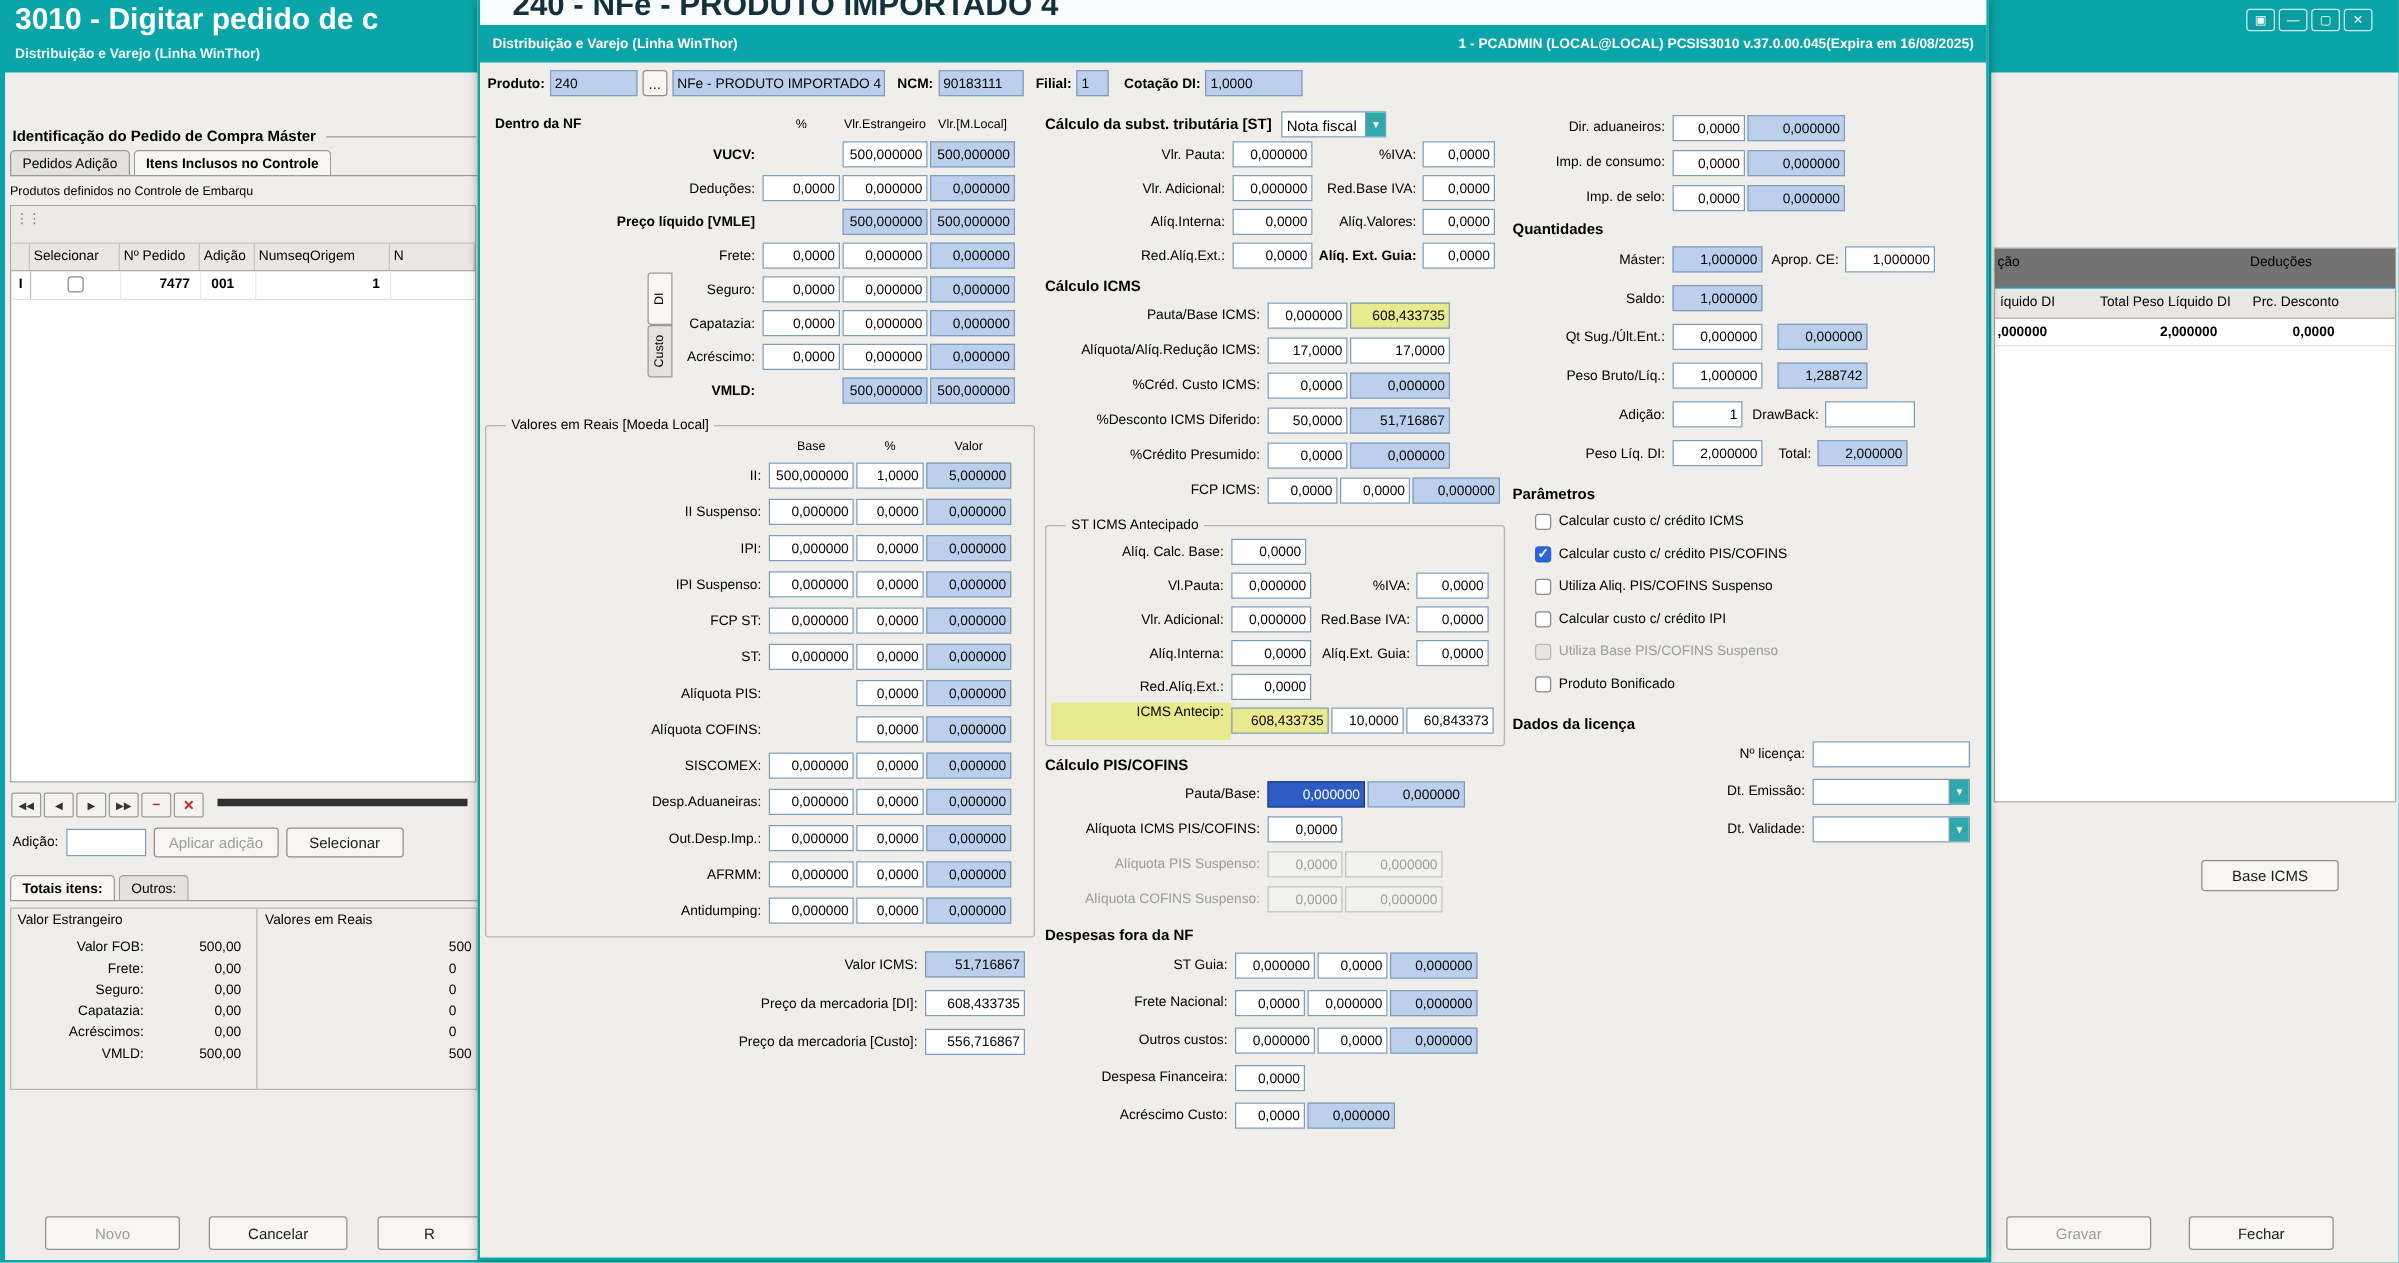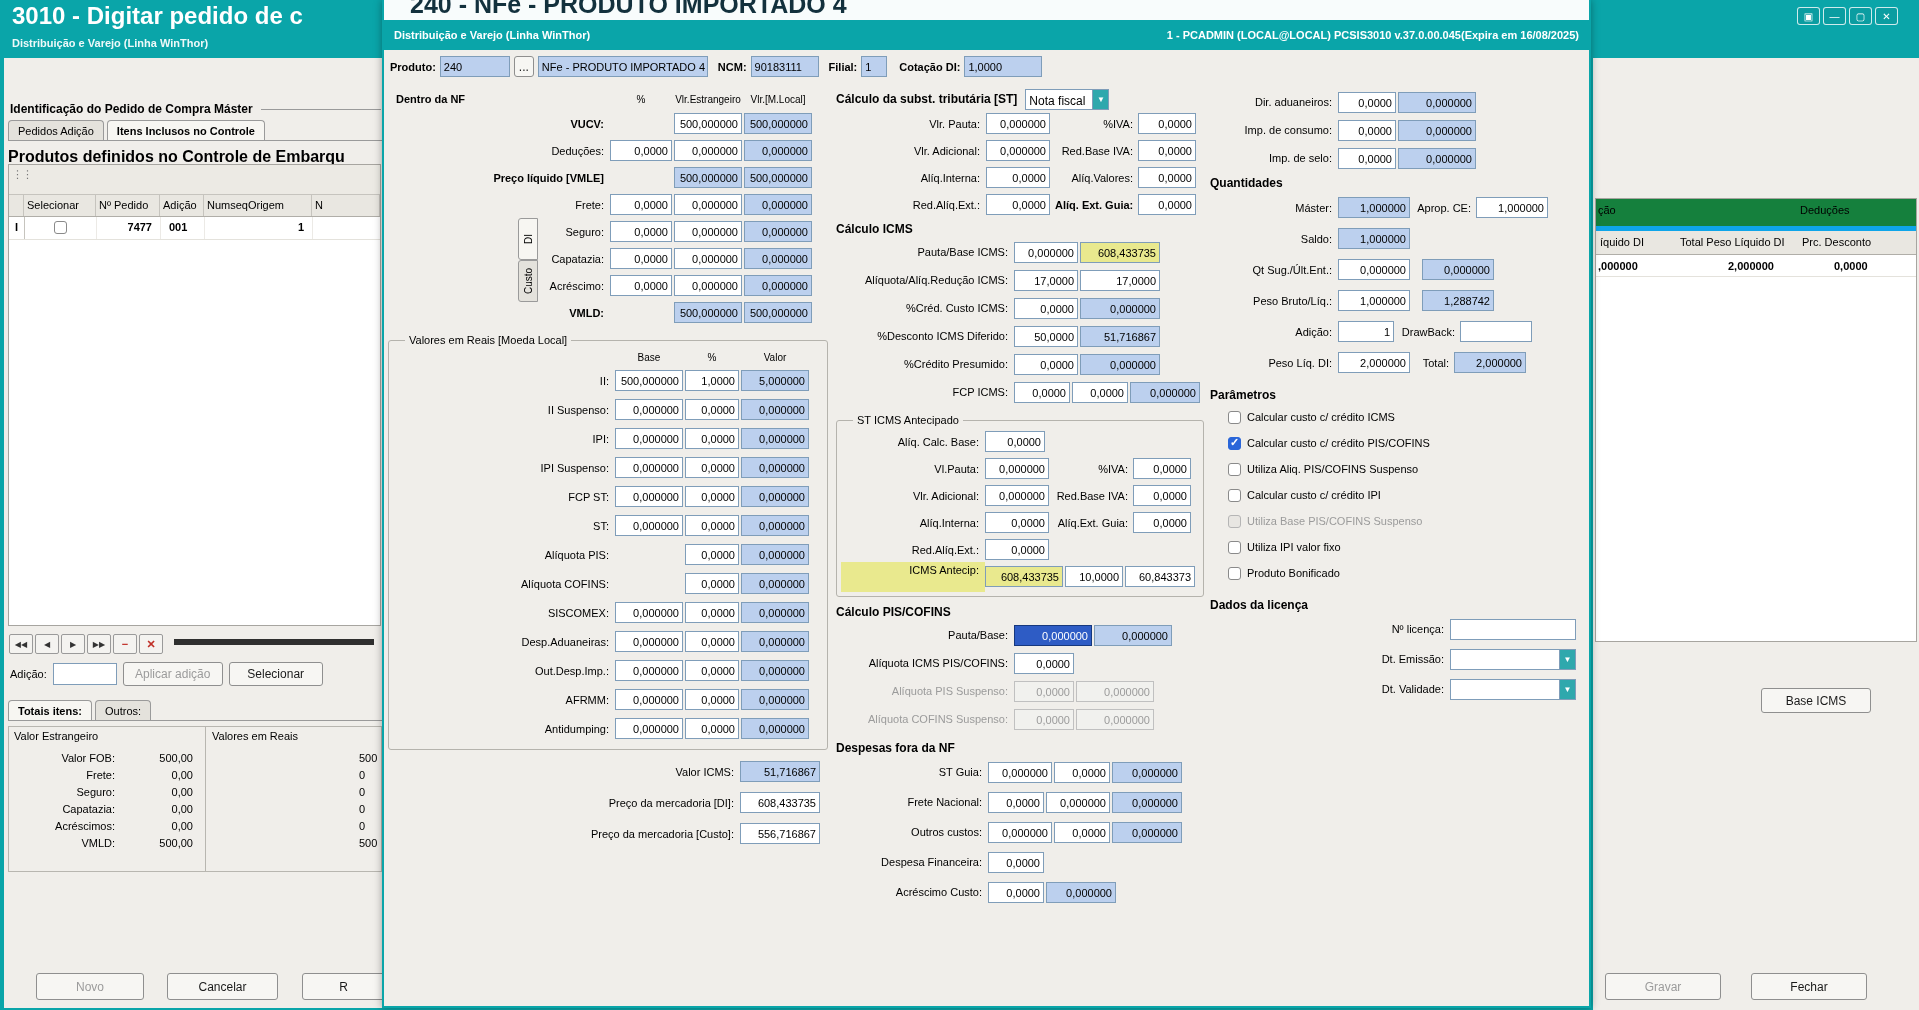--- a/index.html
+++ b/index.html
@@ -13,21 +13,21 @@
   .winctl{position:absolute;top:5px;left:1795px;display:flex;gap:3px}
   .wbtn{width:23px;height:18px;background:#0b9da1;border:1px solid rgba(255,255,255,.8);border-radius:3px;color:#fff;font-size:10px;display:flex;align-items:center;justify-content:center;cursor:default}
   #bw-left{position:absolute;left:2px;top:56px;width:381px;height:950px;background:#f0eeea}
   #bw-right{position:absolute;left:1591px;top:56px;width:326px;height:952px;background:#f0eeea}
 
   .sechdr{position:absolute;display:flex;align-items:center;font-weight:bold;font-size:12px;white-space:nowrap}
   .sechdr .hline{flex:1;height:1px;background:#9a9a9a;margin-left:8px}
   .tabrow{position:absolute;display:flex;border-bottom:1px solid #9a9a9a;align-items:flex-end}
   .tab{padding:4px 9px 3px;border:1px solid #9a9a9a;border-bottom:none;border-radius:4px 4px 0 0;background:#e4e2dc;margin-right:3px;white-space:nowrap}
   .tab.active{background:#f7f6f2;font-weight:bold}
-  .gtitle{position:absolute;font-weight:bold;font-size:16px;white-space:nowrap}
+  .gtitle{position:absolute;font-weight:normal;font-size:10px;white-space:nowrap}
 
   
   #lgrid{position:absolute;left:4px;top:106px;width:373px;height:462px;background:#fff;border:1px solid #a7a5a0}
   #lgrid .band{height:30px;background:#eceae4;border-bottom:1px solid #c6c4be;position:relative}
   #lgrid .dots{position:absolute;left:3px;top:3px;color:#777;letter-spacing:-1px}
   .ghrow{display:flex;height:22px;background:#e9e7e1;border-bottom:1px solid #b0aea8}
   .ghc{border-right:1px solid #c6c4be;padding:4px 3px 0;overflow:hidden;white-space:nowrap}
   .gdrow{display:flex;height:23px;border-bottom:1px solid #e4e2dc;font-weight:bold}
   .gdc{border-right:1px solid #eceae6;padding:4px 8px 0;white-space:nowrap}
   .gdc.num{text-align:right}
@@ -49,21 +49,21 @@
   #totbox::before{content:"";position:absolute;left:196px;top:0;bottom:0;width:1px;background:#b8b6b0}
   .tothdr{position:absolute;top:3px;font-size:11px;white-space:nowrap}
   .totrows{position:absolute;left:0;top:22px;right:0}
   .trow{display:flex;height:17px;align-items:center}
   .trow .tl{width:110px;text-align:right;padding-right:4px}
   .trow .tv1{width:74px;text-align:right}
   .trow .tv2{margin-left:166px}
 
   
   #rgrid{position:absolute;left:2px;top:140px;width:322px;height:444px;background:#fff;border:1px solid #a7a5a0}
-  #rgrid .b1{position:relative;height:32px;background:#15803d;border-bottom:5px solid #0ea5e9}
+  #rgrid .b1{position:relative;height:32px;background:#737373;border-bottom:1px solid #0ea5e9}
   #rgrid .b2{position:relative;height:24px;background:#e9e7e1;border-bottom:1px solid #b0aea8}
   #rgrid .dr{position:relative;height:22px;border-bottom:1px solid #e4e2dc;font-weight:bold}
   #rgrid span{position:absolute;top:5px;white-space:nowrap}
 
   
   #dlg{position:absolute;left:382px;top:0;width:1209px;height:1008px;background:#f0eeea;border:2px solid #0aa5a9;border-top:none;box-shadow:0 0 8px rgba(0,0,0,.35)}
   #dlg-strip{height:20px;background:#f8fcfc;overflow:hidden;position:relative}
   #dlg-bigtitle{position:absolute;left:26px;top:-10px;font-size:25px;font-weight:bold;color:#13313d;white-space:nowrap}
   #dlg-teal{height:30px;background:#0aa5a9;color:#fff;display:flex;align-items:center;justify-content:space-between;padding:0 10px;font-size:11px;font-weight:bold;white-space:nowrap}
   #prodrow{position:absolute;left:6px;top:56px;display:flex;align-items:center;gap:4px;white-space:nowrap}
@@ -897,24 +897,20 @@
           <div class="cbrow">
             <span class="box off"></span>
             <span class="cblbl off">Calcular custo c/ crédito IPI</span>
           </div>
           <div class="cbrow">
             <span class="box dis"></span>
             <span class="cblbl dis">Utiliza Base PIS/COFINS Suspenso</span>
           </div>
           <div class="cbrow">
             <span class="box off"></span>
-            <span class="cblbl off">Utiliza IPI valor fixo</span>
-          </div>
-          <div class="cbrow">
-            <span class="box off"></span>
             <span class="cblbl off">Produto Bonificado</span>
           </div>
         </div>
 
       <div class="subhd" style="margin-top:8px">Dados da licença</div>
       <div class="licrow">
         <span class="flbl">Nº licença:</span>
         <span class="c" style="width:126px"></span>
       </div>
       <div class="licrow">

